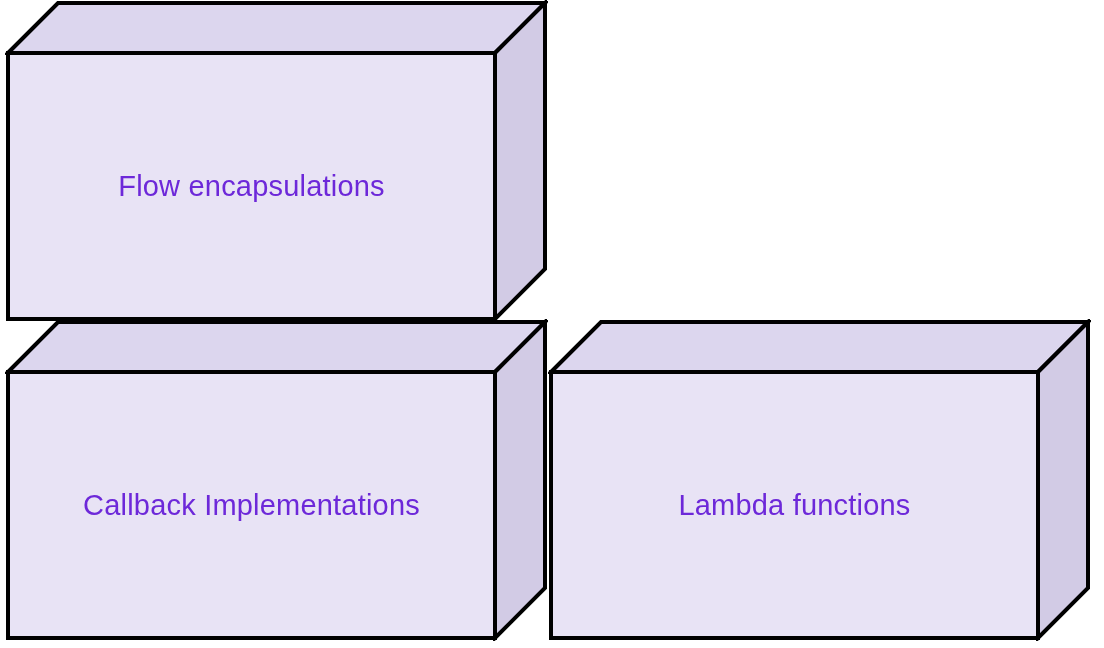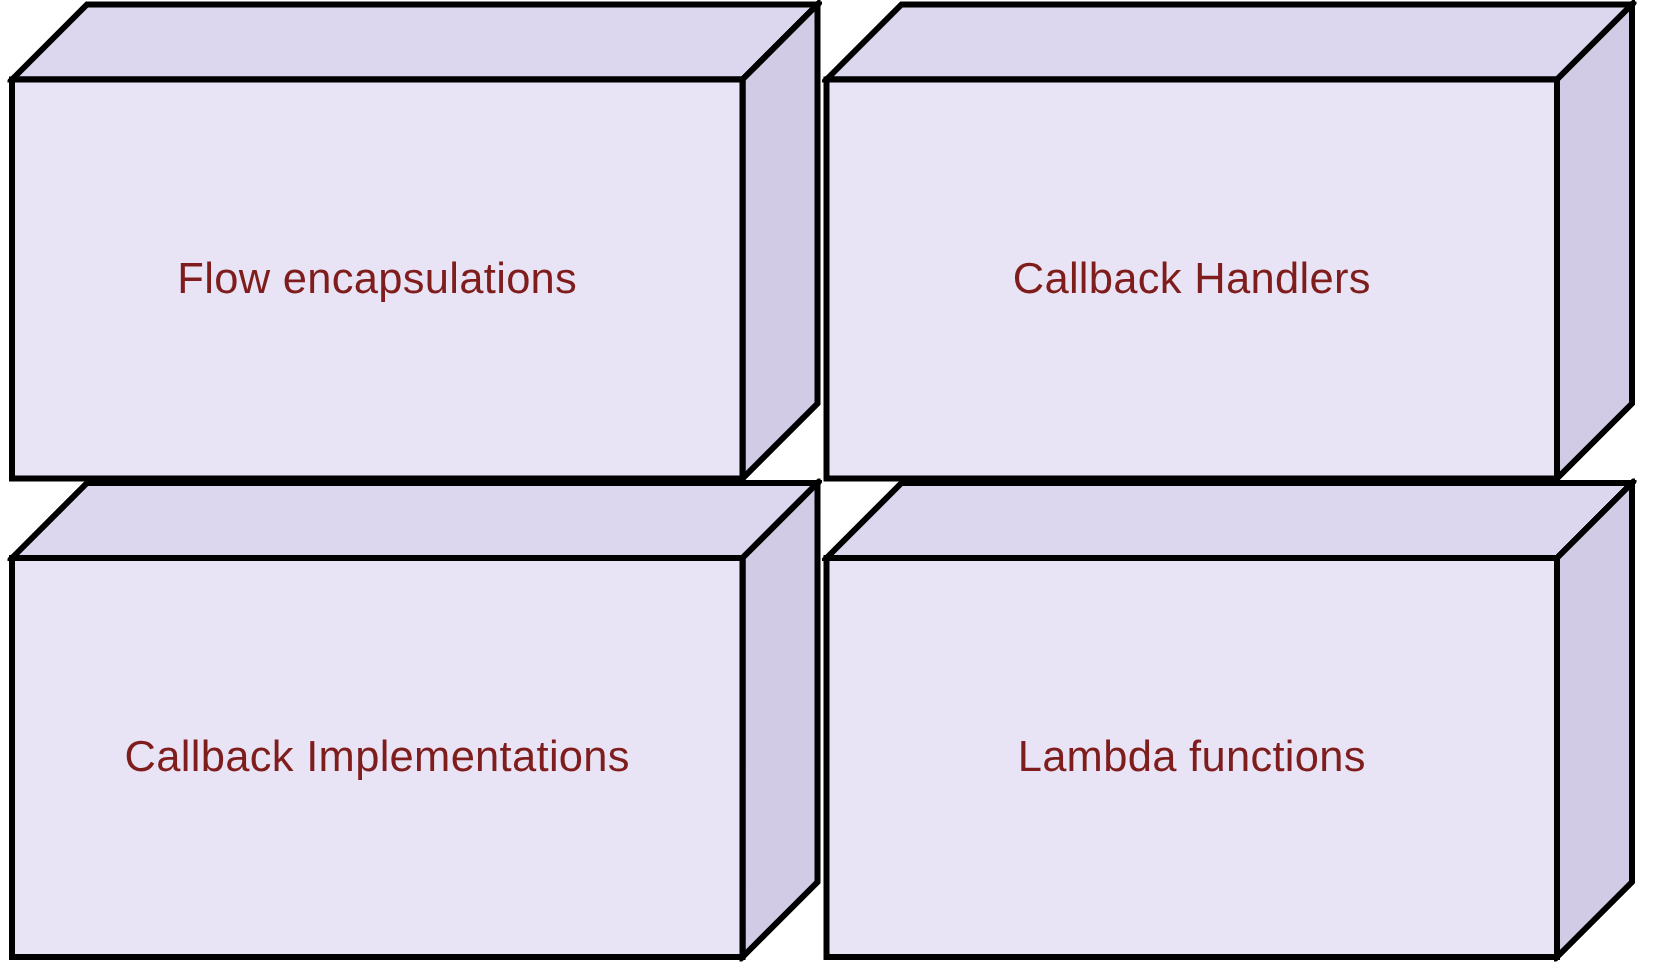--- a/index.html
+++ b/index.html
@@ -36,21 +36,21 @@
     left: 3px;
     top: 53px;
     width: 487px;
     height: 266px;
     display: flex;
     align-items: center;
     justify-content: center;
     text-align: center;
     font-size: 29px;
     font-weight: 400;
-    color: #7f1d1d;
+    color: #6d28d9;
     letter-spacing: 0.2px;
     pointer-events: none;
   }
   .pos-0 { left: 5px;   top: 0px;   }
   .pos-1 { left: 548px; top: 0px;   }
   .pos-2 { left: 5px;   top: 319px; }
   .pos-3 { left: 548px; top: 319px; }
 </style>
 </head>
 <body>
@@ -59,28 +59,20 @@
 
   <div class="node3d pos-0">
     <svg width="543" height="322" viewBox="0 0 543 322">
       <polygon points="3,53 53,3 540,3 490,53" fill="#dcd6ee"></polygon>
       <polygon points="490,53 540,3 540,269 490,319" fill="#d2cbe5"></polygon>
       <polygon points="3,53 490,53 490,319 3,319" fill="#e8e3f5"></polygon>
     </svg>
     <div class="node-label">Flow encapsulations</div>
   </div>
 
-  <div class="node3d pos-1">
-    <svg width="543" height="322" viewBox="0 0 543 322">
-      <polygon points="3,53 53,3 540,3 490,53" fill="#dcd6ee"></polygon>
-      <polygon points="490,53 540,3 540,269 490,319" fill="#d2cbe5"></polygon>
-      <polygon points="3,53 490,53 490,319 3,319" fill="#e8e3f5"></polygon>
-    </svg>
-    <div class="node-label">Callback Handlers</div>
-  </div>
 
   <div class="node3d pos-2">
     <svg width="543" height="322" viewBox="0 0 543 322">
       <polygon points="3,53 53,3 540,3 490,53" fill="#dcd6ee"></polygon>
       <polygon points="490,53 540,3 540,269 490,319" fill="#d2cbe5"></polygon>
       <polygon points="3,53 490,53 490,319 3,319" fill="#e8e3f5"></polygon>
     </svg>
     <div class="node-label">Callback Implementations</div>
   </div>
 

